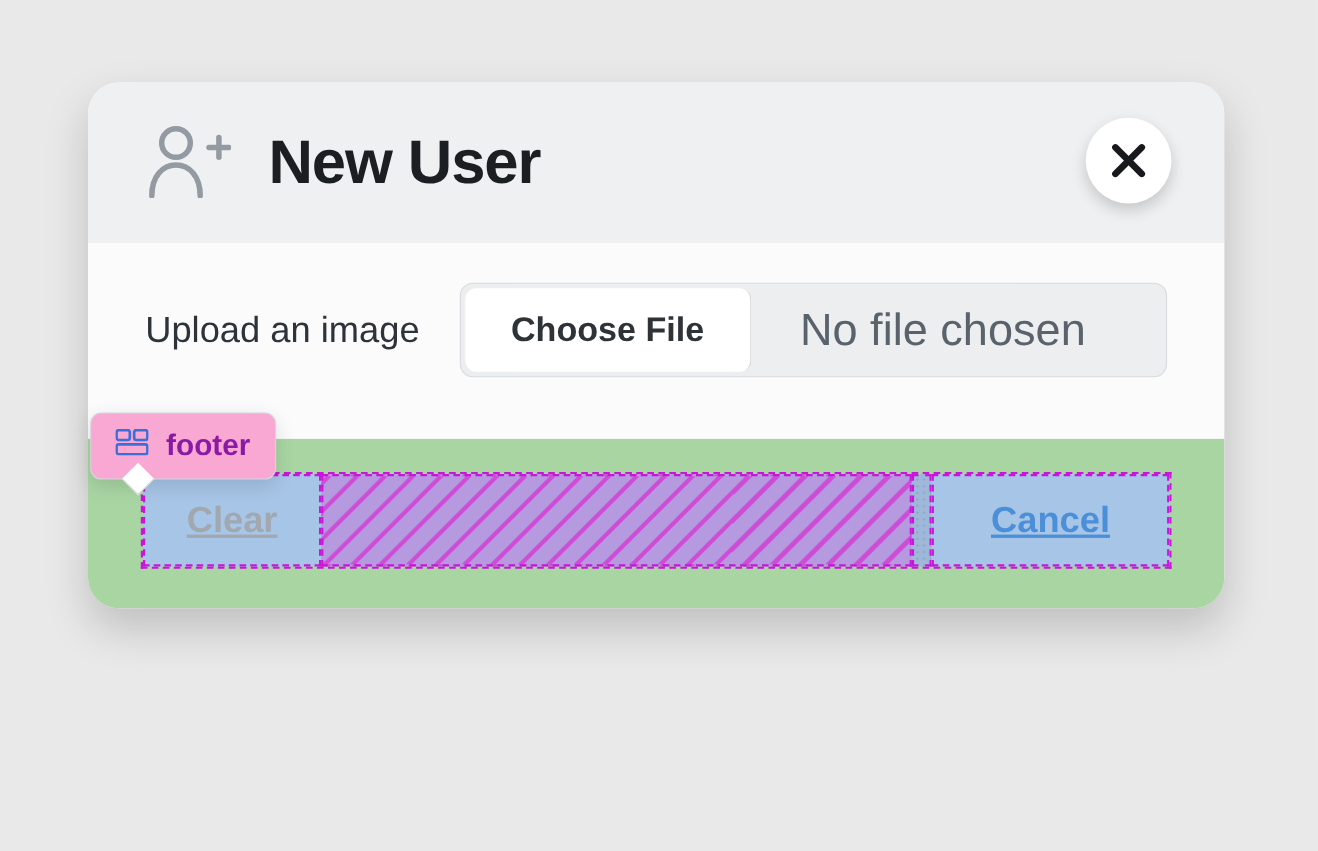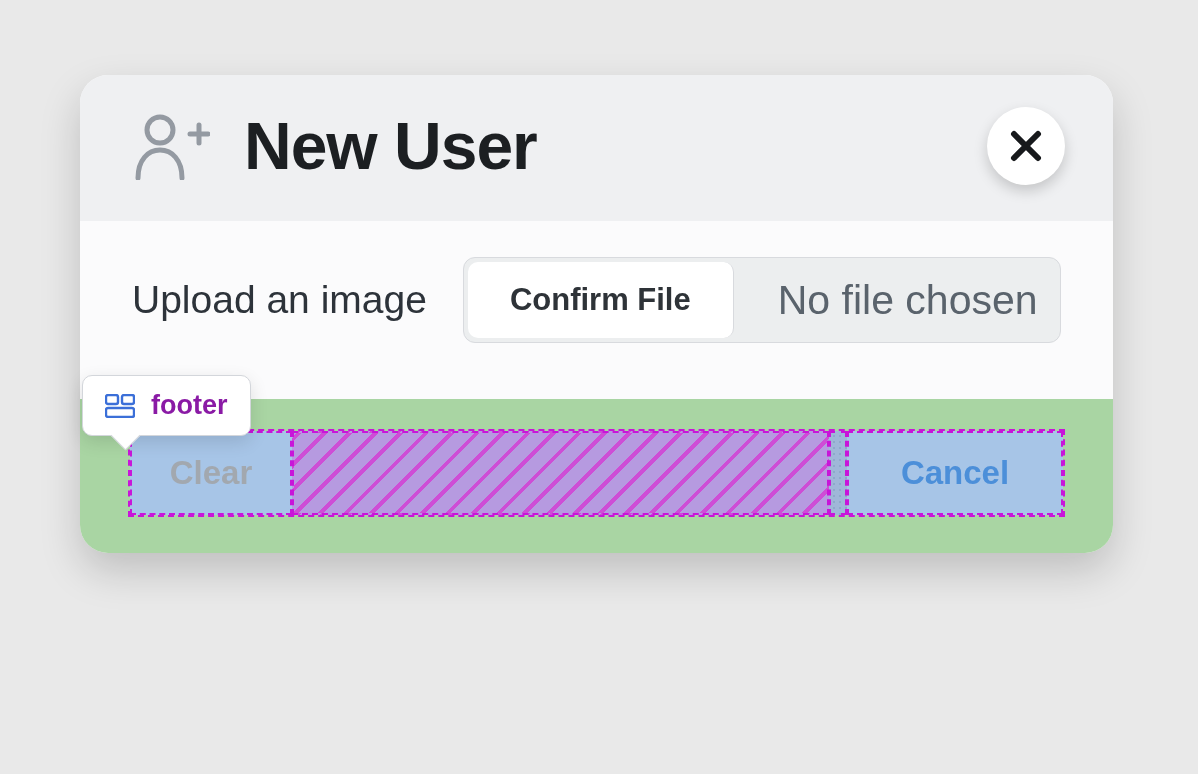--- a/index.html
+++ b/index.html
@@ -25,21 +25,21 @@
   
   .dialog-header {
     display: flex;
     align-items: center;
     padding: 32px 48px 36px 52px;
     background: #eff0f2;
   }
   .header-icon svg { display: block; }
   .dialog-title {
     margin-left: 34px;
-    font-size: 66px;
+    font-size: 56px;
     font-weight: 800;
     color: #1c1f22;
     letter-spacing: -1px;
   }
   .close-btn {
     margin-left: auto;
     width: 78px;
     height: 78px;
     border-radius: 50%;
     background: #ffffff;
@@ -54,21 +54,21 @@
 
   
   .dialog-body {
     background: #fbfbfc;
     padding: 36px 52px 56px 52px;
     display: flex;
     align-items: center;
     gap: 36px;
   }
   .field-label {
-    font-size: 39px;
+    font-size: 33px;
     color: #2d333a;
   }
   .file-input {
     flex: 1;
     display: flex;
     align-items: stretch;
     background: #eceeef;
     border: 1px solid #d8dade;
     border-radius: 12px;
     overflow: hidden;
@@ -108,47 +108,47 @@
     height: 88px;
     border: 2px dashed #c815d9;
   }
   .flex-box {
     border: 2px dashed #c815d9;
     display: flex;
     align-items: center;
     justify-content: center;
     font-size: 33px;
     font-weight: 700;
+    text-decoration: underline;
   }
   .flex-content { background: #a7c5e7; }
   .flex-gap {
     flex: 1;
     background: repeating-linear-gradient(
       -45deg,
       #b69ae0 0 14px,
       #ce4dd6 14px 18px
     );
   }
   .clear-btn  { width: 162px; color: #a2a8af; }
   .cancel-btn { width: 200px; color: #6c747c; }
   .spacer     { width: 18px; background:#9fb7d8; background-image:radial-gradient(circle,#8ea8ca 1px,transparent 1px); background-size:6px 6px;}
   .confirm-btn{ width: 216px; color: #4c8fd9; }
 
   
   .dev-tooltip {
     position: absolute;
     left: 82px;
     top: 375px;
-    background: #ffffff;
+    background: #f9a8d4;
     border: 1px solid #d3d6db;
     border-radius: 10px;
     box-shadow: 0 6px 18px rgba(0,0,0,0.12);
     padding: 14px 22px;
     display: flex;
-    align-items: center;
     gap: 16px;
     font-size: 27px;
     z-index: 20;
   }
   .dev-tooltip::after {
     content: "";
     position: absolute;
     left: 32px;
     bottom: -11px;
     width: 20px;
@@ -183,21 +183,21 @@
           <line x1="5" y1="5" x2="29" y2="29" stroke="#17191c" stroke-width="6" stroke-linecap="round"></line>
           <line x1="29" y1="5" x2="5" y2="29" stroke="#17191c" stroke-width="6" stroke-linecap="round"></line>
         </svg>
       </span>
     </button>
   </div>
 
   <div class="dialog-body">
     <label class="field-label">Upload an image</label>
     <div class="file-input">
-      <button class="choose-btn">Confirm File</button>
+      <button class="choose-btn">Choose File</button>
       <span class="file-status">No file chosen</span>
     </div>
   </div>
 
   <div class="dialog-footer">
     <div class="footer-flex">
       <div class="flex-box flex-content clear-btn">Clear</div>
       <div class="flex-box flex-gap"></div>
       <div class="flex-box flex-content spacer"></div>
       <div class="flex-box flex-content confirm-btn">Cancel</div>

